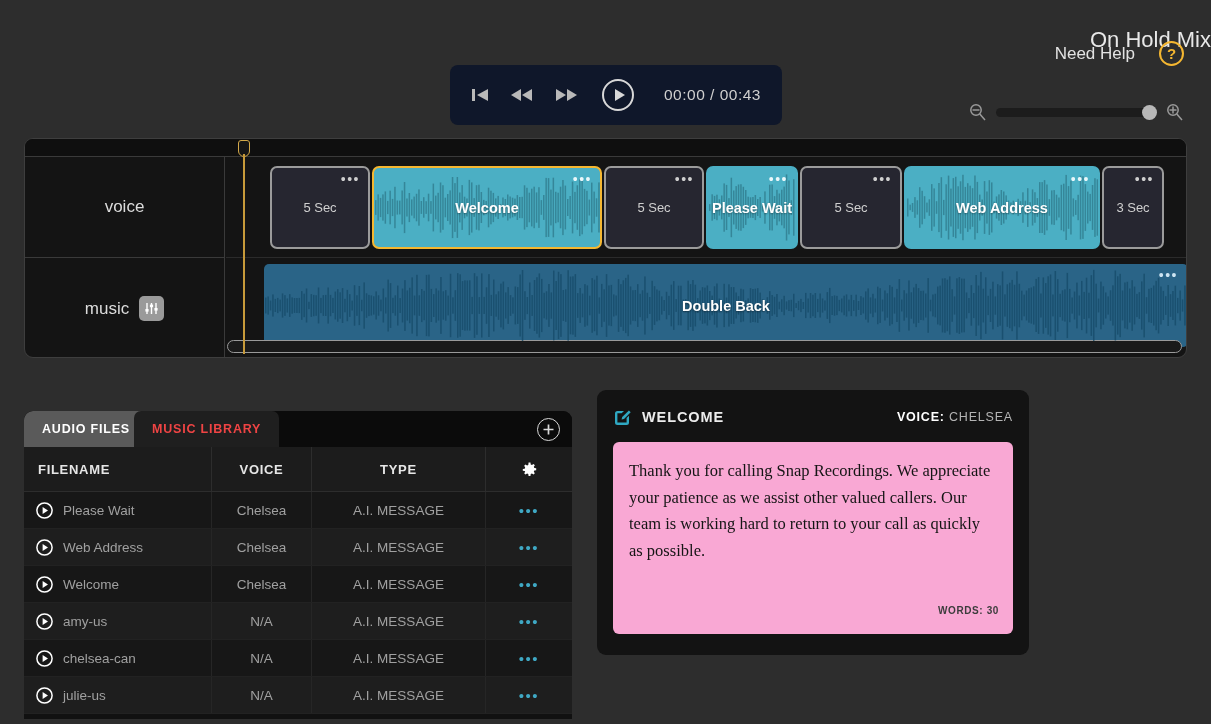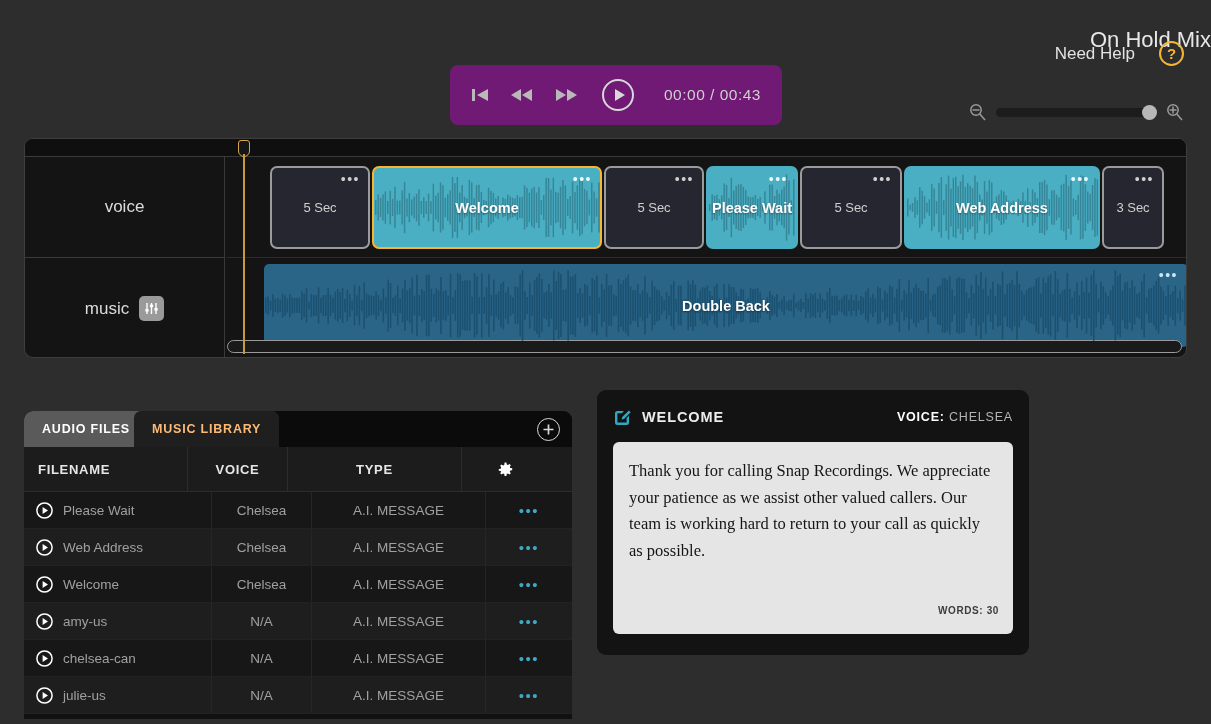--- a/index.html
+++ b/index.html
@@ -23,21 +23,21 @@
     display: flex; align-items: center; justify-content: center;
     cursor: pointer;
   }
   .mix-title {
     position: absolute; left: 0; top: 27px; width: 1211px;
     text-align: right; color: #e8e8e8; font-size: 22px; font-weight: normal;
   }
   .player {
     position: absolute; left: 450px; top: 65px;
     width: 332px; height: 60px;
-    background: #701a75; border-radius: 8px;
+    background: #0f172a; border-radius: 8px;
     display: flex; align-items: center; padding-left: 20px; gap: 20px;
   }
   .pctl { color: #b9b9b9; cursor: pointer; display: flex; align-items: center; }
   .pctl svg { display: block; }
   .play-btn {
     width: 32px; height: 32px; border: 2px solid #d8d8d8; border-radius: 50%;
     display: flex; align-items: center; justify-content: center; cursor: pointer;
     margin-left: 4px;
   }
   .play-btn .tri {
@@ -157,37 +157,37 @@
     position: absolute; left: 24px; top: 390px; width: 548px; height: 308px;
     background: #111111; border-radius: 9px 9px 0 0; overflow: hidden; margin-top: 21px;
   }
   .tabbar { position: relative; height: 36px; background: #0b0b0b; }
   .tab {
     position: absolute; top: 0; height: 36px; padding: 0 18px;
     display: flex; align-items: center; font-size: 12.5px; font-weight: bold;
     letter-spacing: .8px; cursor: pointer;
   }
   .tab.t0 { left: 0; background: #5a5a5a; color: #ffffff; border-radius: 7px 7px 0 0; }
-  .tab.t1 { left: 110px; background: #1f1f1f; color: #fdba74; border-radius: 7px 7px 0 0; }
+  .tab.t1 { left: 110px; background: #1f1f1f; color: #ef4444; border-radius: 7px 7px 0 0; }
   .add-btn {
     position: absolute; right: 12px; top: 7px; width: 23px; height: 23px;
     border: 1.6px solid #d8d8d8; border-radius: 50%; color: #d8d8d8;
     display: flex; align-items: center; justify-content: center;
     font-size: 18px; line-height: 0; cursor: pointer;
   }
   .thead {
     display: flex; height: 45px; background: #1c1c1c;
     border-bottom: 1px solid #2d2d2d;
   }
   .th {
     display: flex; align-items: center; color: #e6e6e6;
     font-size: 13px; font-weight: bold; letter-spacing: .7px;
     border-right: 1px solid #2d2d2d;
   }
-  .th.c0 { width: 164px; padding-left: 14px; }
+  .th.c0 { width: 188px; padding-left: 14px; }
   .th.c1 { width: 100px; justify-content: center; }
   .th.c2 { width: 174px; justify-content: center; }
   .th.c3 { width: 86px; justify-content: center; border-right: none; cursor: pointer; }
   .frow {
     display: flex; height: 37px; border-bottom: 1px solid #222222;
   }
   .frow:nth-child(odd)  { background: #171717; }
   .frow:nth-child(even) { background: #1e1e1e; }
   .fc { display: flex; align-items: center; color: #a0a0a0; font-size: 13.5px;
         border-right: 1px solid #262626; }
@@ -204,21 +204,21 @@
     background: #131313; border-radius: 9px; padding: 14px 16px;
   }
   .msg-head { display: flex; align-items: center; height: 26px; }
   .edit-icon { width: 19px; height: 19px; margin-right: 10px; cursor: pointer; }
   .msg-title { color: #ececec; font-size: 14.5px; font-weight: bold; letter-spacing: .9px; }
   .msg-voice { margin-left: auto; font-size: 12.5px; letter-spacing: .8px; }
   .msg-voice b { color: #ffffff; font-weight: bold; margin-left: 24px; }
   .msg-voice span { color: #b4b4b4; }
   .msg-body {
     position: relative; margin-top: 12px; height: 192px;
-    background: #e5e5e5; border-radius: 6px; padding: 16px 18px 16px 16px;
+    background: #f9a8d4; border-radius: 6px; padding: 16px 18px 16px 16px;
     cursor: text;
   }
   .msg-text {
     color: #151515; font-family: "Liberation Serif", serif;
     font-size: 16.5px; line-height: 1.62;
   }
   .wordcount {
     position: absolute; right: 14px; bottom: 18px;
     color: #3c3c3c; font-size: 10px; letter-spacing: .6px; font-weight: bold;
   }

